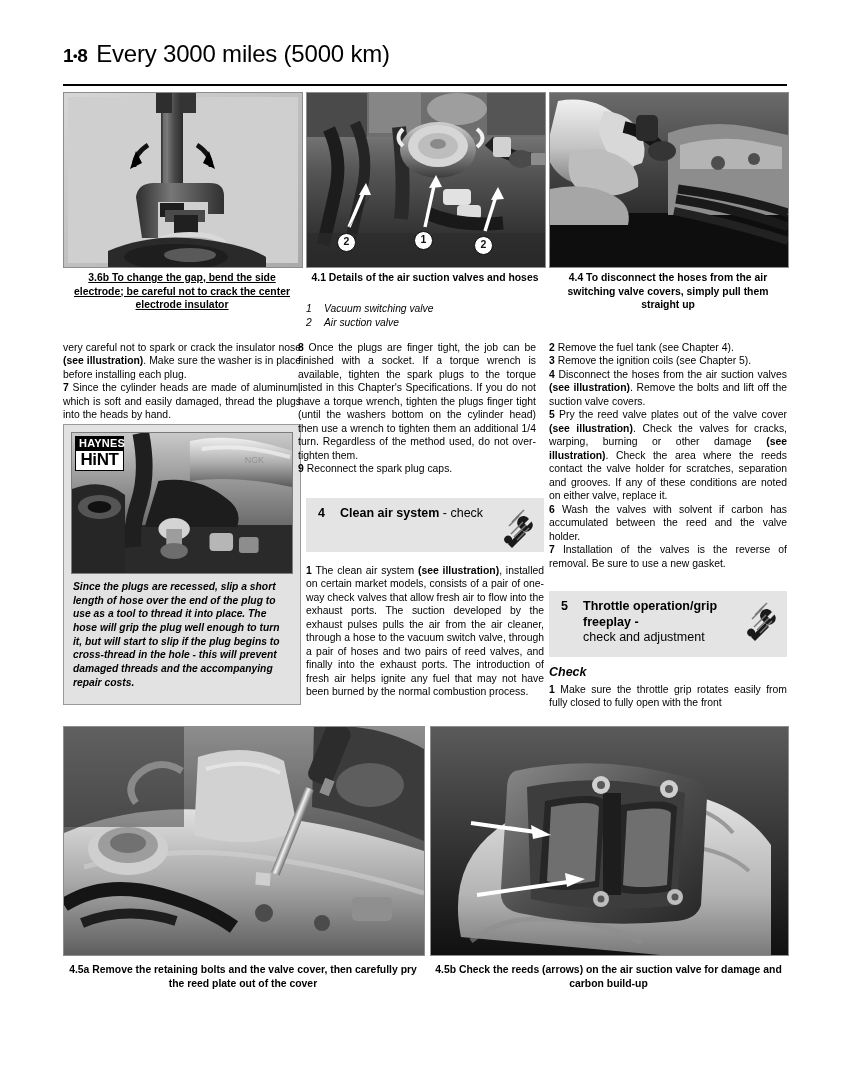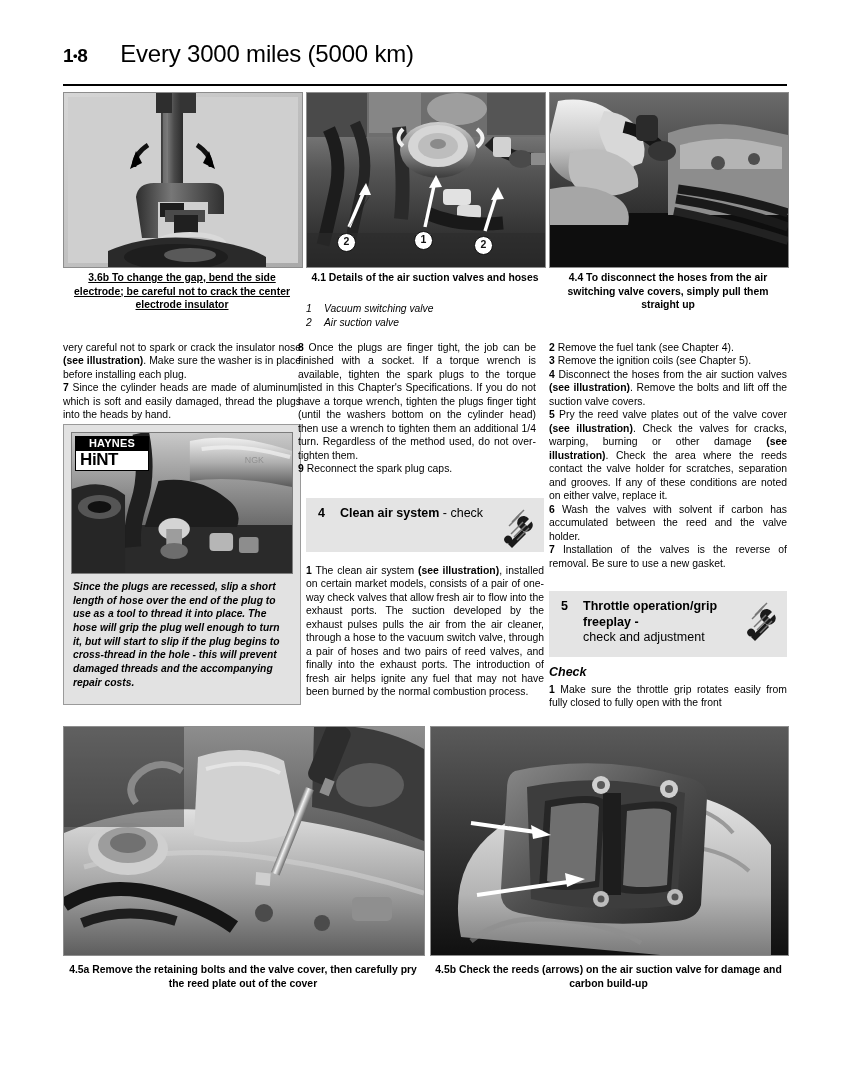--- a/index.html
+++ b/index.html
@@ -8,21 +8,21 @@
     background:#ffffff;
     font-family:"Liberation Sans", sans-serif;
     color:#000;
     -webkit-font-smoothing:antialiased;
   }
   .page{position:relative;width:850px;height:1086px;overflow:hidden;}
 
   
   .header{
     position:absolute;left:63px;top:40px;width:724px;height:42px;
-    display:flex;align-items:baseline;gap:24px;
+    display:flex;align-items:baseline;
   }
   .folio{font-size:19px;font-weight:700;letter-spacing:-0.5px;}
   .folio .dot{font-size:13px;vertical-align:2px;}
   .header-title{font-size:24px;font-weight:400;margin-left:9px;letter-spacing:-0.2px;}
   .rule{position:absolute;left:63px;top:84px;width:724px;height:2px;background:#000;}
 
   
   .photo{
     position:absolute;
     background:#b9b9b9;
@@ -54,29 +54,29 @@
     background:#e2e2e2;
     border:1px solid #9a9a9a;
     box-sizing:border-box;
   }
   .hintphoto{
     position:absolute;left:7px;top:7px;right:7px;height:140px;
     background:#9b9b9b;border:1px solid #7c7c7c;overflow:hidden;
   }
   .haynes-badge{
     position:absolute;left:3px;top:3px;z-index:5;
-    width:74px;
+    width:49px;
   }
   .haynes-badge .h1{
     background:#000;color:#fff;font-size:11px;font-weight:700;
     padding:1px 4px 2px 4px;letter-spacing:0.2px;text-align:center;
   }
   .haynes-badge .h2{
     background:#fff;color:#000;font-size:17px;font-weight:700;
-    padding:0 4px 1px 4px;text-align:left;letter-spacing:-0.4px;line-height:1.05;
+    padding:0 4px 1px 4px;text-align:center;letter-spacing:-0.4px;line-height:1.05;
     border:1px solid #000;border-top:none;
   }
   .hinttext{
     position:absolute;left:9px;right:9px;top:155px;
     font-size:10.3px;font-weight:700;font-style:italic;line-height:1.33;
     text-align:left;
   }
 
   
   .sechead{

